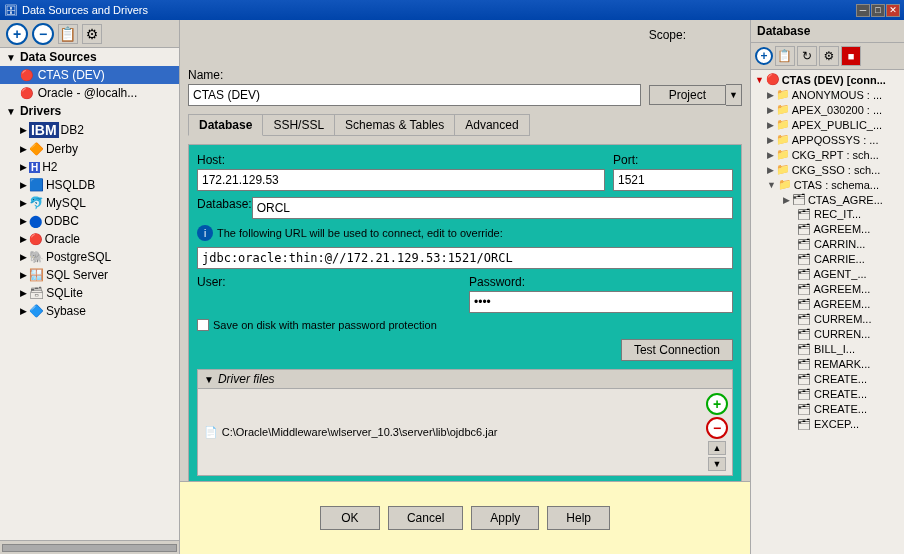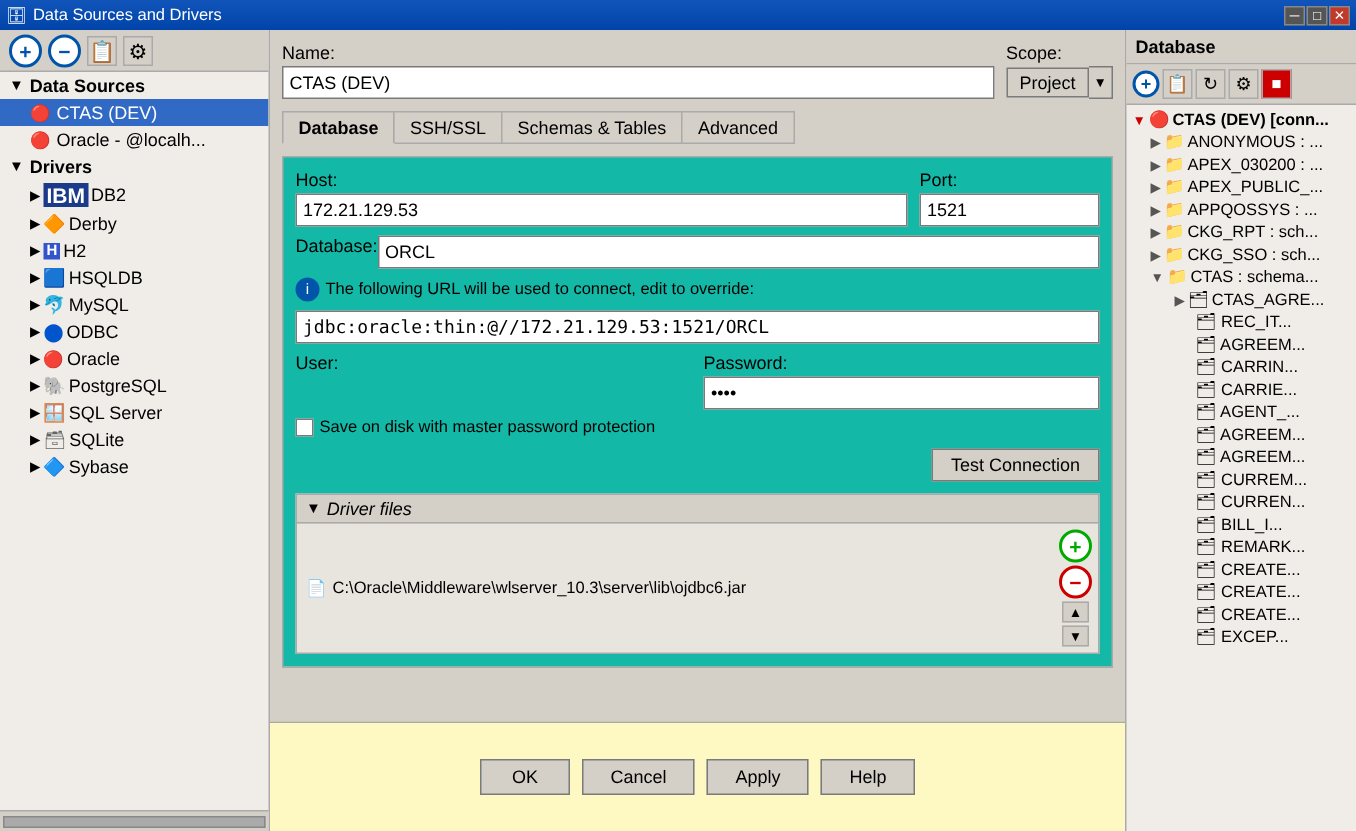--- a/index.html
+++ b/index.html
@@ -112,21 +112,21 @@
     }
 
     .name-scope-row {
       display: flex;
       align-items: flex-end;
       margin-bottom: 8px;
       gap: 8px;
     }
 
     .name-group { flex: 1; }
-    .scope-group { display: flex; flex-direction: column; }
+    .scope-group { display: flex; flex-direction: column; gap: 40px; }
 
     input[type="text"], input[type="password"] {
       border: 1px solid #7a7a7a;
       background: white;
       padding: 2px 4px;
       font-size: 12px;
       height: 22px;
     }
 
     .tabs {
@@ -387,21 +387,21 @@
       display: flex; align-items: center; justify-content: center;
       font-size: 9px;
       flex-shrink: 0;
     }
 
     .scope-select {
       display: flex;
       align-items: center;
     }
     .scope-btn {
-      padding: 2px 8px;
+      padding: 2px 19px;
       background: #d4d0c8;
       border: 1px solid #7a7a7a;
       font-size: 12px;
       cursor: pointer;
     }
     .scope-dropdown {
       width: 16px; height: 22px;
       background: #d4d0c8;
       border: 1px solid #7a7a7a;
       border-left: none;

